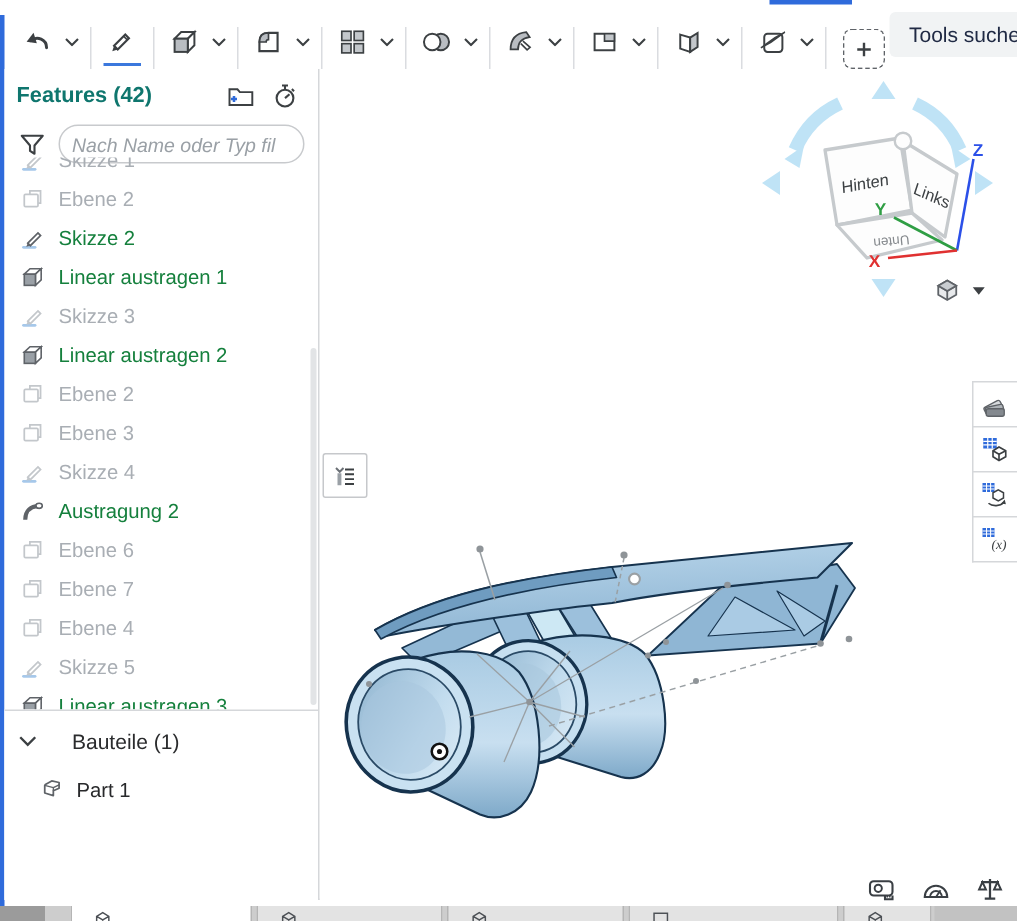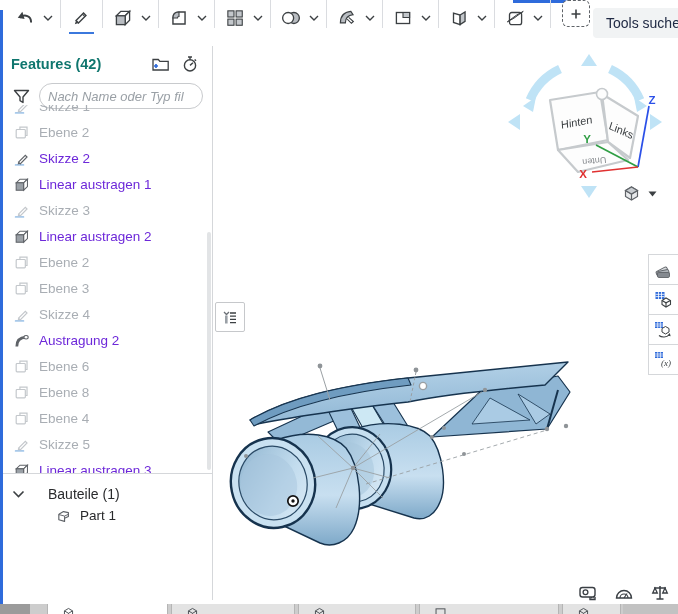--- a/index.html
+++ b/index.html
@@ -3,53 +3,53 @@
 <meta charset="utf-8">
 <style>
   html,body{margin:0;padding:0}
   body{width:678px;height:614px;position:relative;overflow:hidden;background:#fff;
        font-family:"Liberation Sans",sans-serif;color:#202124;-webkit-font-smoothing:antialiased}
   svg{display:block}
   
   .accent-left{position:absolute;left:0;top:10px;width:3px;height:594px;background:#2f6bdb}
   .accent-top{position:absolute;left:513px;top:0;width:55px;height:3px;background:#2f6bdb}
   
-  .toolbar{position:absolute;left:0;top:0;width:590px;height:46px;display:flex;align-items:flex-start;padding-left:10px;box-sizing:border-box}
+  .toolbar{position:absolute;left:0;top:0;width:590px;height:46px;display:flex;align-items:flex-end;padding-left:10px;box-sizing:border-box}
   .tb{width:32px;height:36px;display:flex;align-items:center;justify-content:center;position:relative;cursor:pointer}
   .tb svg{width:22px;height:22px}
   .tb.active:after{content:"";position:absolute;left:3px;right:3px;bottom:2px;height:2.5px;background:#3b78dd}
   .chev{width:15px;height:36px;display:flex;align-items:center;justify-content:center;cursor:pointer}
   .sep{width:1px;height:28px;background:#dadce0;margin:0 5px;flex:none}
   .insert-btn{width:27px;height:25px;border:1.6px dashed #5f6368;border-radius:6px;display:flex;align-items:center;justify-content:center;margin-left:6px;cursor:pointer;background:#fff}
   .search-tools{position:absolute;left:593px;top:8px;width:110px;height:30px;background:#f1f3f4;border-radius:4px;
       font-size:14px;line-height:30px;padding-left:13px;color:#202a44;cursor:pointer}
   
   .fpanel{position:absolute;left:3px;top:46px;width:210px;height:554px;background:#fff;box-sizing:border-box;
       border-right:1px solid #d5d7da;border-bottom:1px solid #d5d7da}
   .fp-head{height:28px;display:flex;align-items:center;padding:4px 10px 0 8px}
   .fp-title{font-weight:bold;font-size:14.5px;flex:1;color:#0f766e}
   .icon-btn{width:24px;height:22px;display:flex;align-items:center;justify-content:center;cursor:pointer;margin-left:6px}
   .fp-filter{display:flex;align-items:center;height:32px;padding:2px 9px 0 7px}
   .funnel-btn{width:22px;height:22px;display:flex;align-items:center;justify-content:center;cursor:pointer;flex:none}
   .filter-input{flex:1;height:26px;min-width:0;border:1px solid #c8cacd;border-radius:13px;font-family:"Liberation Sans",sans-serif;
       font-size:13px;padding:0 8px;margin-left:7px;color:#5f6368;outline:none;box-sizing:border-box}
   .filter-input::placeholder{color:#9aa0a6;font-style:italic}
   .f-list{position:absolute;left:0;top:59px;width:100%;height:368px;overflow:hidden;margin:0;padding:0;list-style:none}
-  .f-row{height:26px;display:flex;align-items:center;padding-left:10px;gap:9px;font-size:13.5px;cursor:pointer;color:#6d28d9}
+  .f-row{height:26px;display:flex;align-items:center;padding-left:10px;gap:9px;font-size:13.5px;cursor:pointer;color:#15803d}
   .f-row.clip-top{margin-top:-12px}
   .f-row.muted{color:#a9aeb4}
   .fi{width:17px;height:17px;color:#5f6368;flex:none}
   .f-row.muted .fi{color:#c3c7cb}
   .fillface{fill:#9aa0a6}
   .u{stroke:#a6c8ea}
   .scroll-thumb{position:absolute;right:1px;top:186px;width:4px;height:238px;background:#e2e4e6;border-radius:2px}
   .parts-sec{position:absolute;left:0;top:427px;width:100%;height:127px;border-top:1px solid #d5d7da;background:#fff;box-sizing:border-box}
   .sec-row{height:28px;display:flex;align-items:center;gap:23px;padding:6px 0 0 9px;font-size:14px;color:#2a2b2d;cursor:pointer}
   .p-list{margin:0;padding:0;list-style:none}
-  .p-row{height:26px;display:flex;align-items:flex-start;gap:8px;padding-left:52px;font-size:13.5px;cursor:pointer;color:#28292b}
+  .p-row{height:26px;display:flex;align-items:flex-end;gap:8px;padding-left:23px;font-size:13.5px;cursor:pointer;color:#28292b}
   
   .panel-toggle{position:absolute;left:215px;top:302px;width:28px;height:28px;background:#fff;border:1px solid #c6c8cb;
       border-radius:2px;display:flex;align-items:center;justify-content:center;cursor:pointer}
   
   .viewcube{position:absolute;left:500px;top:50px;cursor:pointer}
   .viewopts{position:absolute;left:622px;top:184px;display:flex;align-items:center;gap:7px;cursor:pointer}
   
   .right-dock{position:absolute;right:0;top:255px;width:30px}
   .dock-btn{width:30px;height:31px;background:#fff;border:1px solid #d5d7da;border-right:none;box-sizing:border-box;
       display:flex;align-items:center;justify-content:center;margin-top:-1px;cursor:pointer}
@@ -355,21 +355,21 @@
         <svg class="fi" viewBox="0 0 16 16">
           <use href="#i-plane"></use>
         </svg>
         <span>Ebene 6</span>
       </li>
 
       <li class="f-row muted">
         <svg class="fi" viewBox="0 0 16 16">
           <use href="#i-plane"></use>
         </svg>
-        <span>Ebene 8</span>
+        <span>Ebene 7</span>
       </li>
 
       <li class="f-row muted">
         <svg class="fi" viewBox="0 0 16 16">
           <use href="#i-plane"></use>
         </svg>
         <span>Ebene 4</span>
       </li>
 
       <li class="f-row muted">

